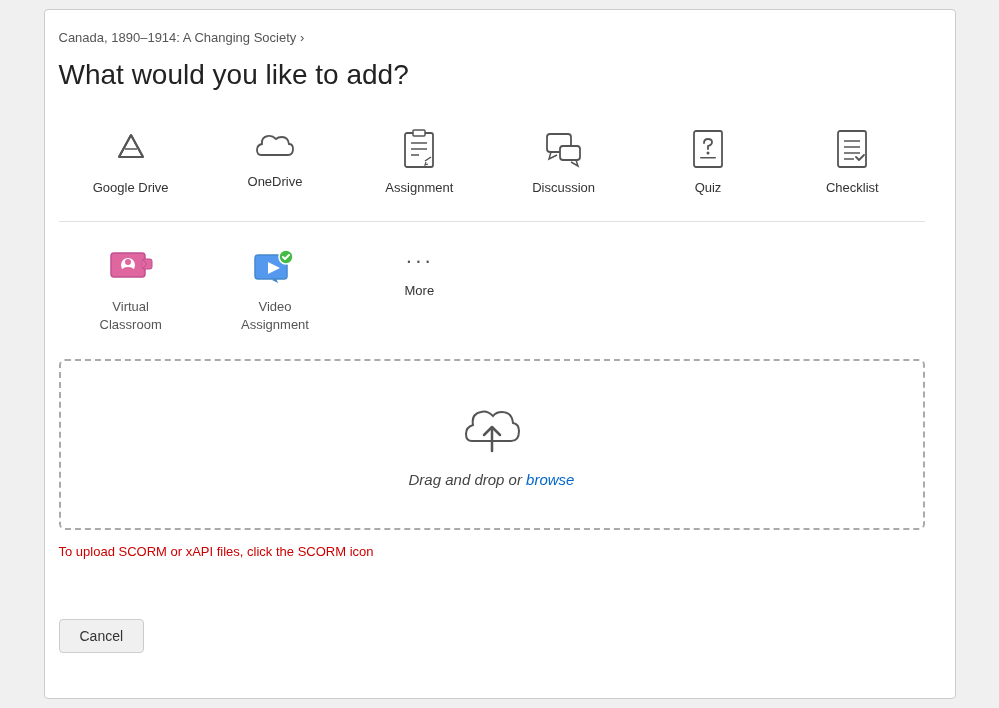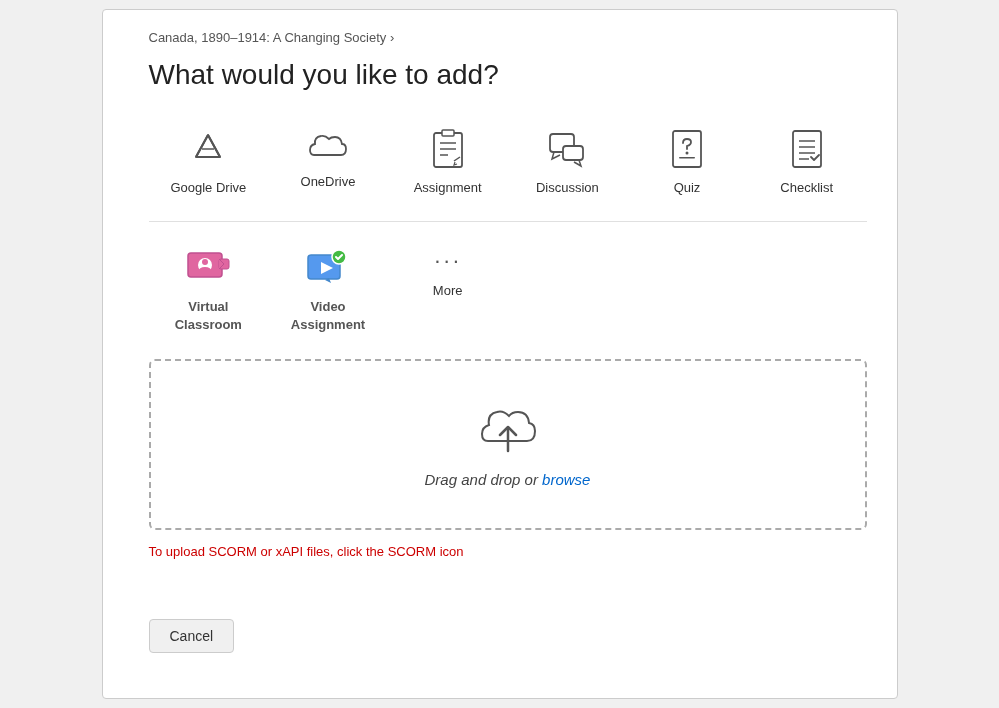--- a/index.html
+++ b/index.html
@@ -8,23 +8,23 @@
       background: #f0f0f0;
       display: flex;
       justify-content: center;
       align-items: center;
       min-height: 100vh;
     }
     .modal {
       background: #fff;
       border: 1px solid #ccc;
       border-radius: 4px;
-      width: 796px;
+      width: 912px;
       min-height: 690px;
-      padding: 20px 30px 30px 46px;
+      padding: 20px 30px 30px 14px;
       position: relative;
     }
     .breadcrumb {
       font-size: 13px;
       color: #0066cc;
       margin-bottom: 14px;
       cursor: pointer;
     }
     .breadcrumb span {
       color: #555;
@@ -55,21 +55,20 @@
       margin-bottom: 10px;
     }
     .icon-label {
       font-size: 13px;
       color: #333;
       text-align: center;
       line-height: 1.4;
     }
     .icon-label.colored {
       color: #555;
-      font-weight: bold;
     }
     .divider-row {
       border-top: 1px solid #e0e0e0;
       margin: 6px 0 8px 0;
     }
     .drop-zone {
       border: 2px dashed #aaa;
       border-radius: 6px;
       margin: 10px 0 14px 0;
       padding: 40px 20px;

